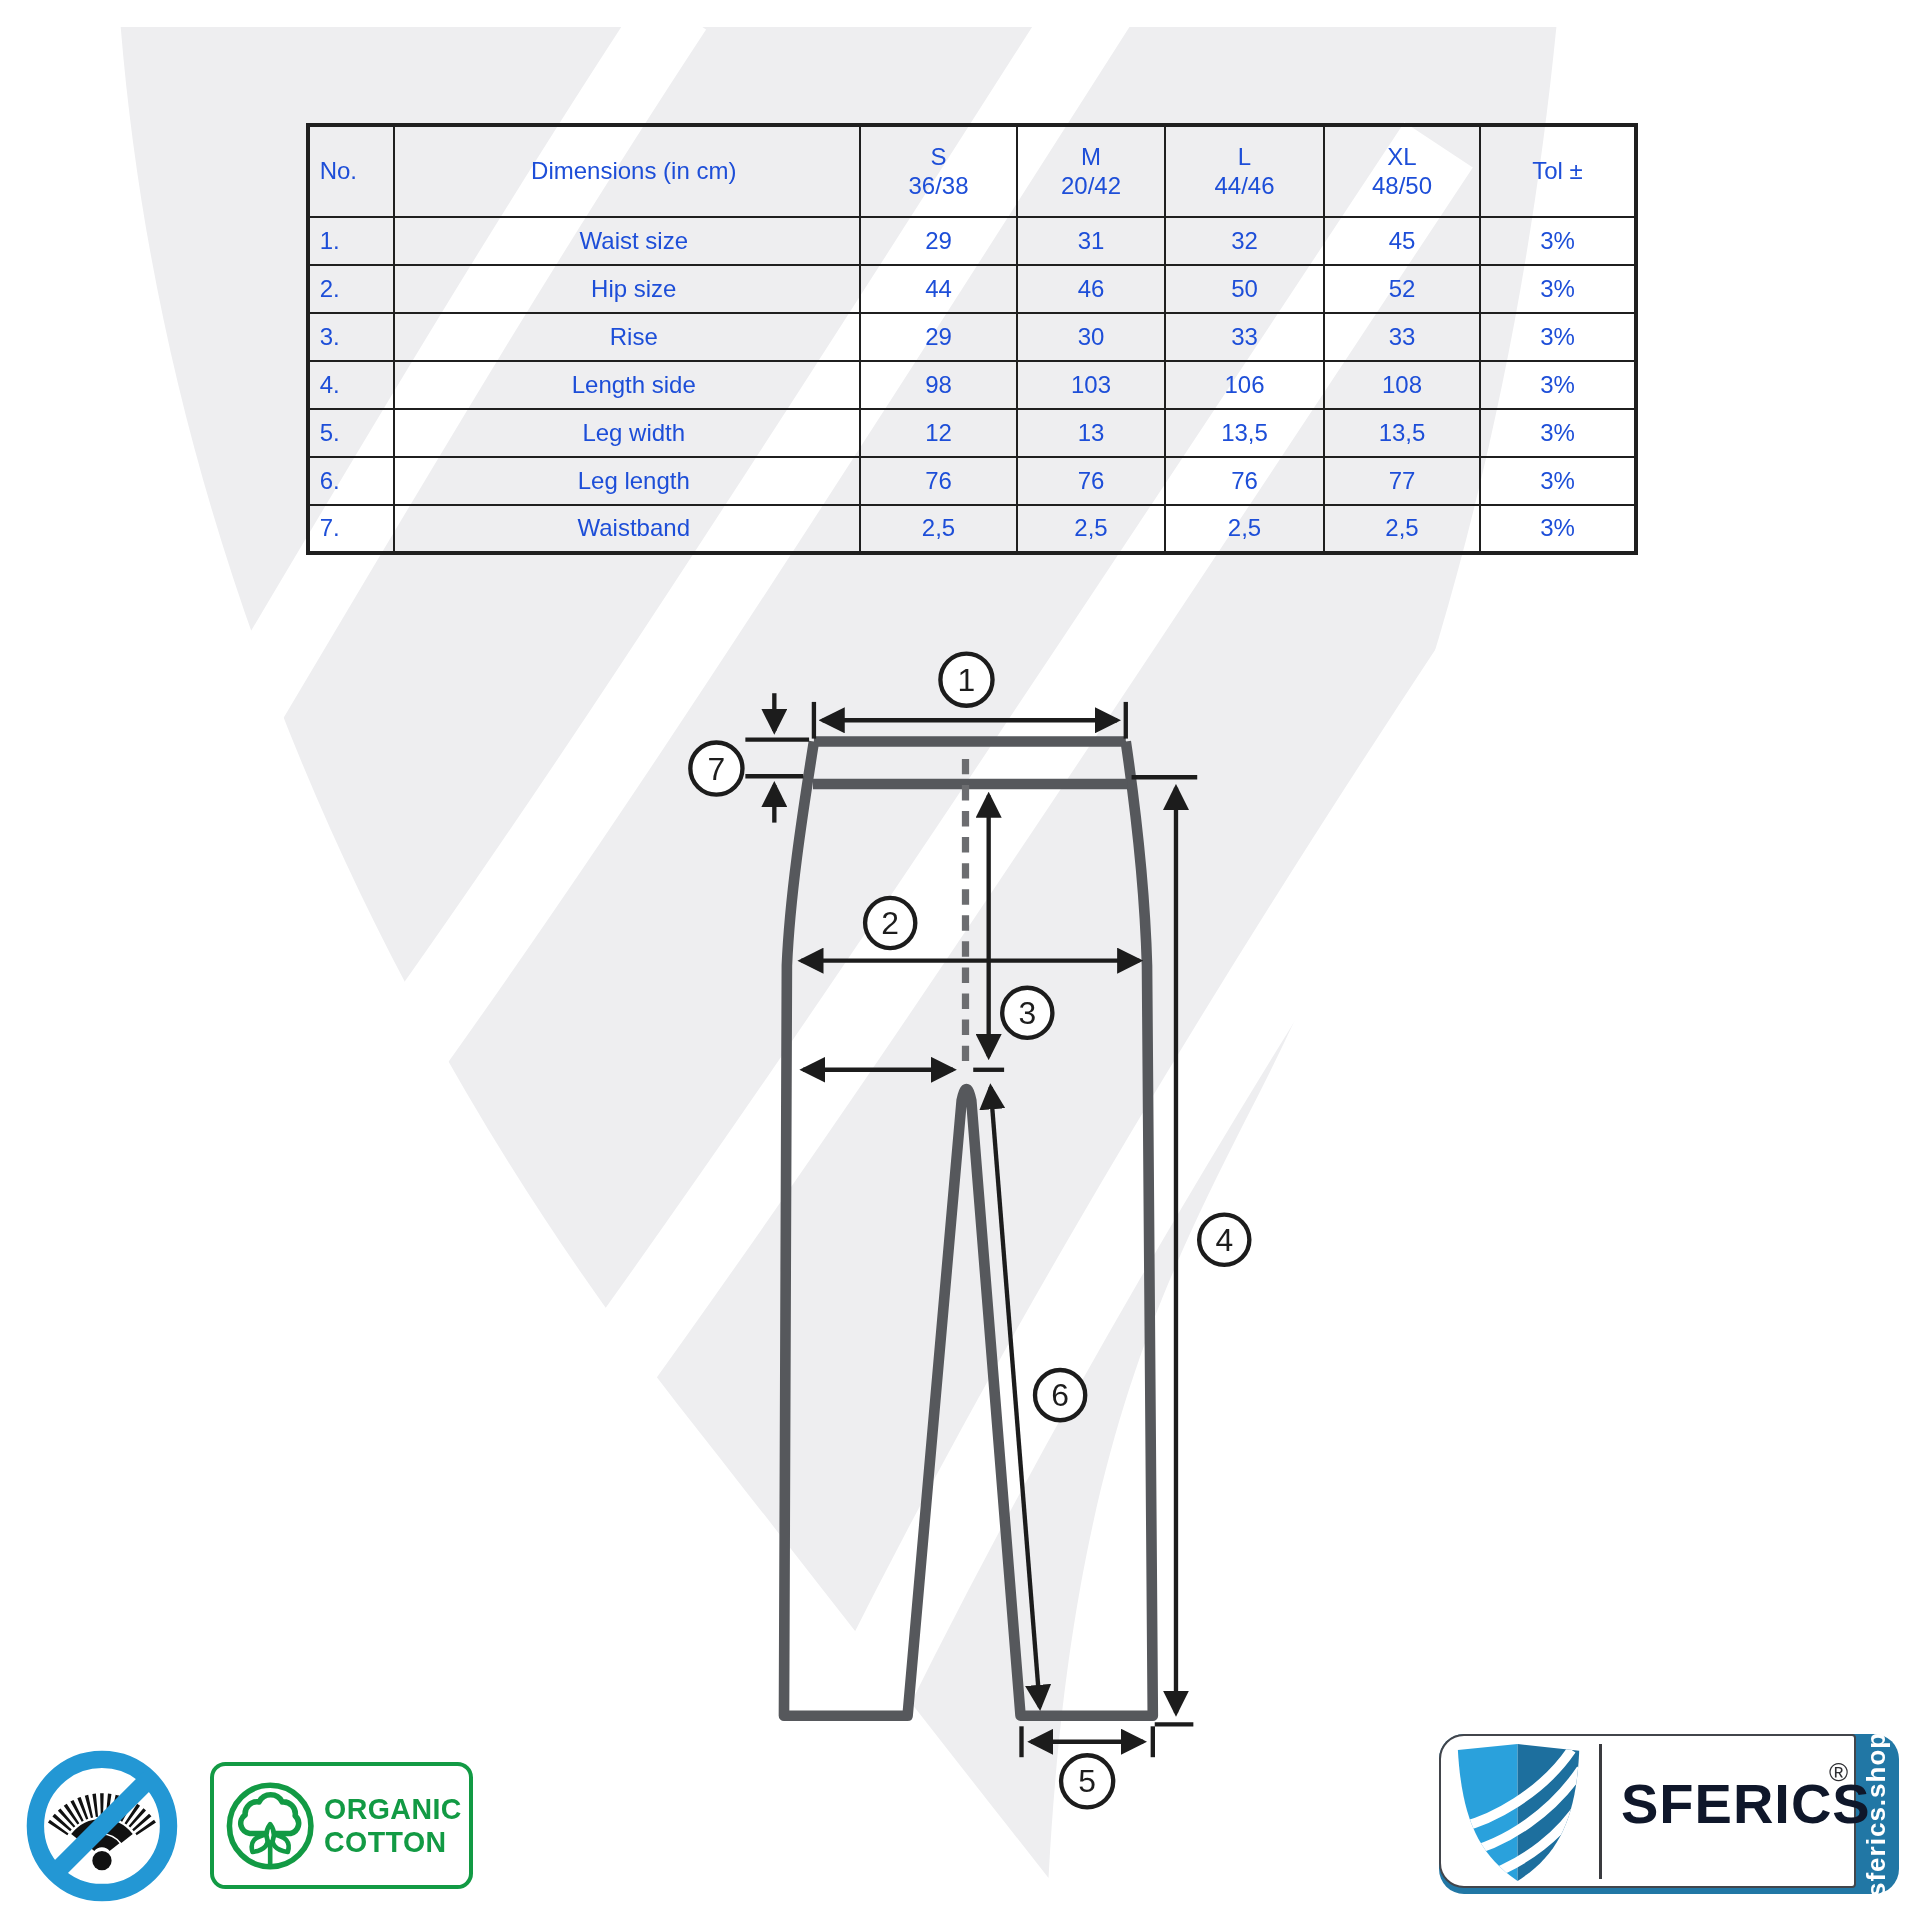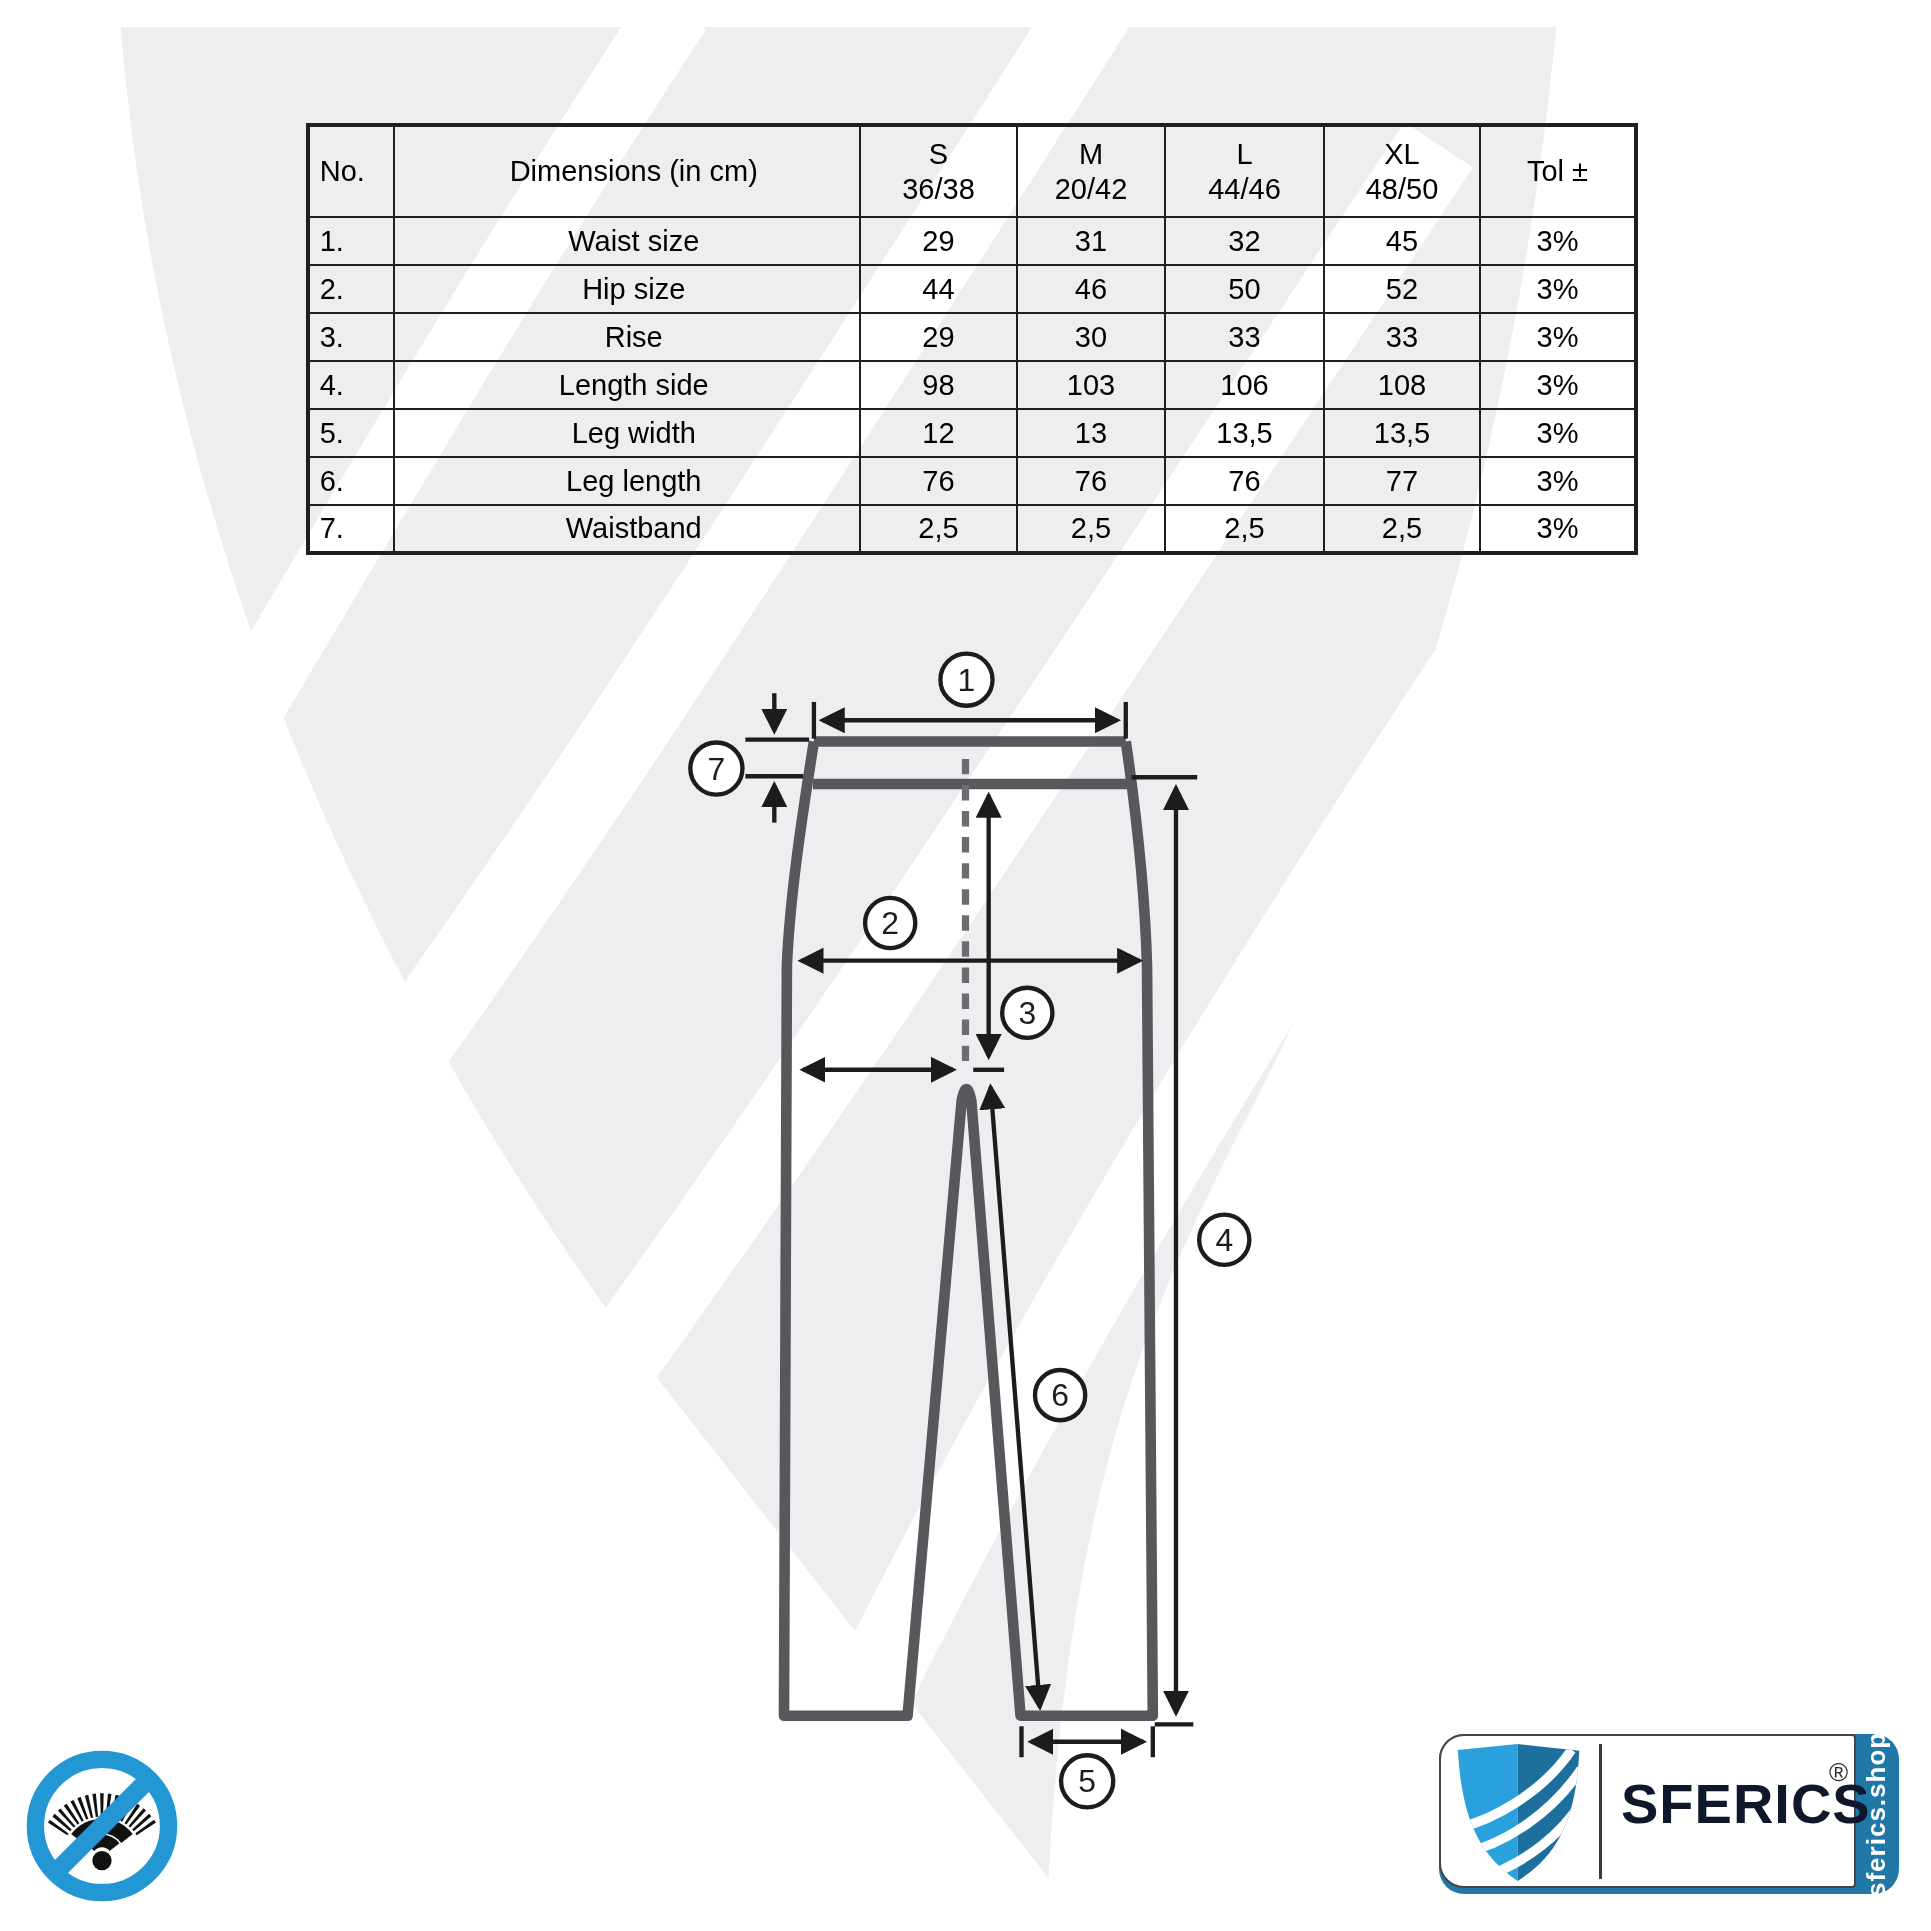--- a/index.html
+++ b/index.html
@@ -6,21 +6,21 @@
   body{width:1931px;height:1931px;overflow:hidden;
        font-family:"Liberation Sans","DejaVu Sans",sans-serif;}
   #canvas{position:relative;width:1931px;height:1931px;background:#ffffff;overflow:hidden;}
   svg{display:block;}
   #watermark{position:absolute;left:0;top:0;z-index:0;}
   #diagram{position:absolute;left:0;top:0;z-index:1;pointer-events:none;}
 
   
   #size-table{position:absolute;left:306px;top:123px;z-index:2;
     border-collapse:collapse;table-layout:fixed;width:1330px;
-    border:4.8px solid #1f1f1f;color:#000000;font-size:29px;background:transparent;}
+    border:4.8px solid #1f1f1f;color:#1d4ed8;font-size:24px;background:transparent;}
   #size-table th,#size-table td{border:2.9px solid #1f1f1f;padding:0;vertical-align:middle;
     font-weight:400;line-height:1.2;background:transparent;}
   #size-table thead tr{height:92px;}
   #size-table tbody tr{height:48px;}
   .c-no{text-align:left;padding-left:9.7px!important;}
   .c-dim{text-align:center;padding-left:13.5px!important;}
   .c-size,.c-tol{text-align:center;}
   td.c-size{font-weight:700;}
 
   
@@ -249,20 +249,37 @@
     <g fill="none">
       <path d="M 40,94 A 55,55 0 0 1 132,94" stroke="#111111" stroke-width="24" stroke-dasharray="3 3.6"></path>
       <path d="M 60,104 A 33,33 0 0 1 112,104" stroke="#111111" stroke-width="15"></path>
       <path d="M 73,113 A 16.5,16.5 0 0 1 99,113" stroke="#111111" stroke-width="13"></path>
       <circle cx="86" cy="127" r="10" fill="#111111" stroke="none"></circle>
       <circle cx="86" cy="91" r="69" stroke="#2397d4" stroke-width="18"></circle>
       <line x1="37" y1="140" x2="135" y2="42" stroke="#2397d4" stroke-width="19"></line>
     </g>
   </svg>
 
+  <div id="organic-badge">
+    <svg width="104" height="104" viewBox="0 0 104 104" style="margin-left:7.7px">
+      <g stroke="#129a44" fill="none" stroke-linejoin="round" stroke-linecap="round">
+        <circle cx="52" cy="52" r="44" stroke-width="6"></circle>
+        <path stroke-width="6" d="M 30,60 A 11,11 0 0 1 25,40 A 13,13 0 0 1 40,26
+                 A 14,14 0 0 1 65,26 A 13,13 0 0 1 79,41 A 11,11 0 0 1 74,60 L 30,60"></path>
+        <path stroke-width="5" fill="#ffffff" d="M 33,80 Q 28,64 49,61 Q 53,77 33,80 Z"></path>
+        <path stroke-width="5" fill="#ffffff" d="M 71,80 Q 76,64 55,61 Q 51,77 71,80 Z"></path>
+        <path stroke-width="5" fill="#ffffff" d="M 52,50 Q 60,61 52,73 Q 44,61 52,50 Z"></path>
+        <path stroke-width="5" d="M 52,73 L 52,96"></path>
+      </g>
+    </svg>
+    <div class="txt">
+      <span>ORGANIC</span>
+      <span>COTTON</span>
+    </div>
+  </div>
 
   <div id="sferics">
     <div class="white"></div>
     <svg width="131" height="141" viewBox="0 0 136 146" style="position:absolute;left:15.4px;top:7.7px">
       <defs>
         <clipPath id="shieldclip">
           <path d="M 4,8 L 66,2 L 130,9 C 127,78 109,117 66,144 C 24,116 8,76 4,8 Z"></path>
         </clipPath>
       </defs>
       <path d="M 4,8 L 66,2 L 66,144 C 24,116 8,76 4,8 Z" fill="#2aa1dc"></path>

